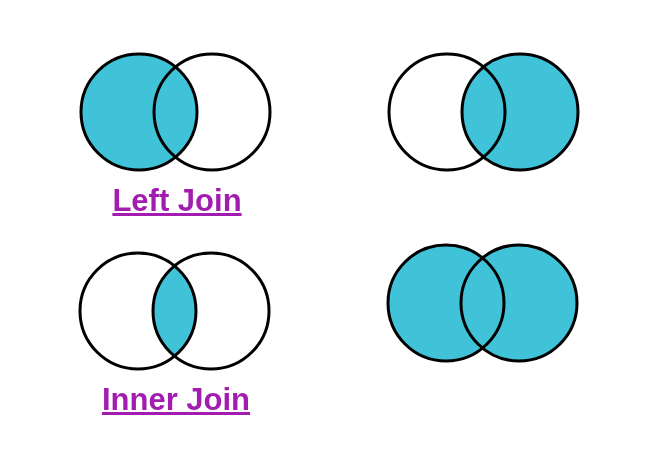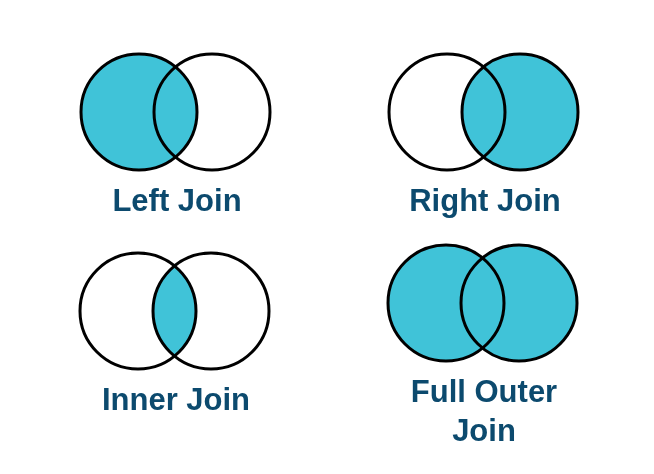--- a/index.html
+++ b/index.html
@@ -24,22 +24,23 @@
     display: block;
     width: 200px;
     height: 120px;
   }
   .venn-label {
     margin: 9px auto 0 auto;
     max-width: 200px;
     font-size: 31px;
     font-weight: bold;
     line-height: 1.26;
-    color: #0c4a6e;
+    color: #a21caf;
     letter-spacing: 0px;
+    text-decoration: underline;
   }
   circle.ring { fill: none; }
   .fill-a, .fill-b, .lens { display: none; stroke: none; }
   .show { display: inline; }
   
   .pos-0 { left: 77px;  top: 52px; }
   .pos-1 { left: 385px; top: 52px; }
   .pos-2 { left: 76px;  top: 251px; }
   .pos-3 { left: 384px; top: 243px; }
 </style>
@@ -60,21 +61,20 @@
   </div>
 
   <div class="venn-cell pos-1">
     <svg viewBox="0 0 200 120">
       <circle class="fill-a" cx="62" cy="60" r="58" fill="#40C3D8"></circle>
       <circle class="fill-b show" cx="135" cy="60" r="58" fill="#40C3D8"></circle>
       <path class="lens" d="M98.5 14.92 A58 58 0 0 1 98.5 105.08 A58 58 0 0 1 98.5 14.92 Z" fill="#40C3D8"></path>
       <circle class="ring" cx="62" cy="60" r="58" stroke-width="3" stroke="#000000"></circle>
       <circle class="ring" cx="135" cy="60" r="58" stroke-width="3" stroke="#000000"></circle>
     </svg>
-    <div class="venn-label">Right Join</div>
   </div>
 
   <div class="venn-cell pos-2">
     <svg viewBox="0 0 200 120">
       <circle class="fill-a" cx="62" cy="60" r="58" fill="#40C3D8"></circle>
       <circle class="fill-b" cx="135" cy="60" r="58" fill="#40C3D8"></circle>
       <path class="lens show" d="M98.5 14.92 A58 58 0 0 1 98.5 105.08 A58 58 0 0 1 98.5 14.92 Z" fill="#40C3D8"></path>
       <circle class="ring" cx="62" cy="60" r="58" stroke-width="3" stroke="#000000"></circle>
       <circle class="ring" cx="135" cy="60" r="58" stroke-width="3" stroke="#000000"></circle>
     </svg>
@@ -82,16 +82,15 @@
   </div>
 
   <div class="venn-cell pos-3">
     <svg viewBox="0 0 200 120">
       <circle class="fill-a show" cx="62" cy="60" r="58" fill="#40C3D8"></circle>
       <circle class="fill-b show" cx="135" cy="60" r="58" fill="#40C3D8"></circle>
       <path class="lens" d="M98.5 14.92 A58 58 0 0 1 98.5 105.08 A58 58 0 0 1 98.5 14.92 Z" fill="#40C3D8"></path>
       <circle class="ring" cx="62" cy="60" r="58" stroke-width="3" stroke="#000000"></circle>
       <circle class="ring" cx="135" cy="60" r="58" stroke-width="3" stroke="#000000"></circle>
     </svg>
-    <div class="venn-label">Full Outer Join</div>
   </div>
 
 </div>
 
 </body></html>

